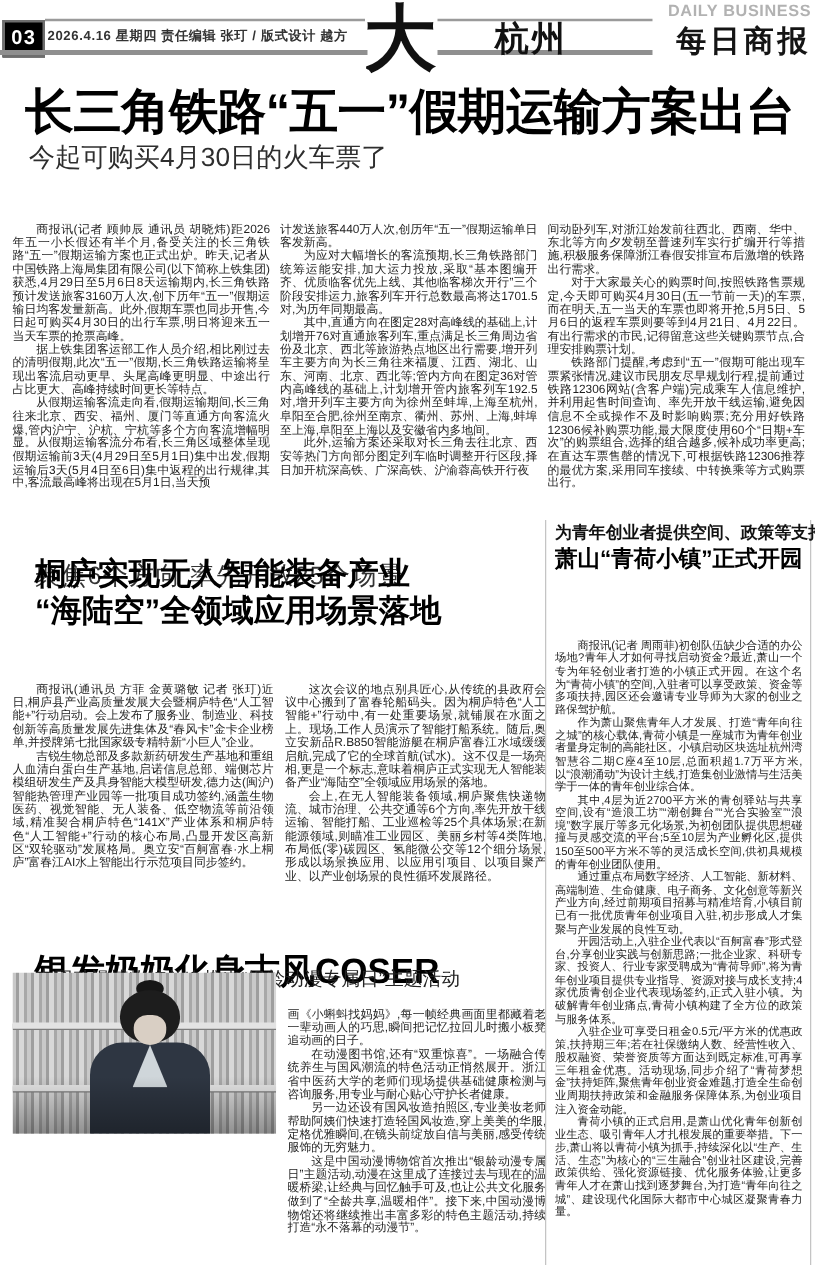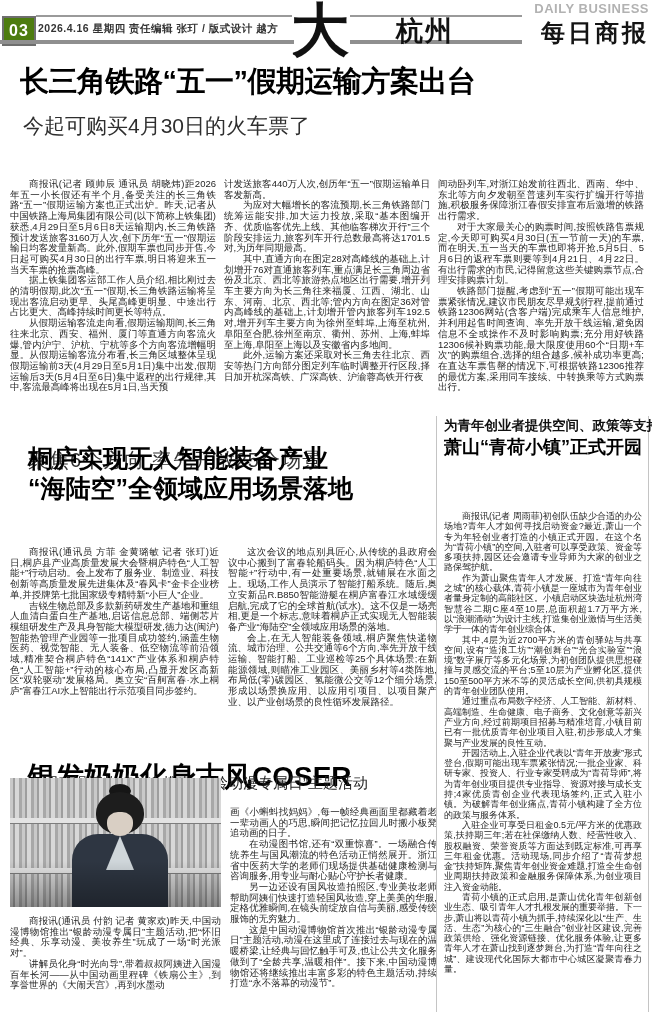--- a/index.html
+++ b/index.html
@@ -1,32 +1,32 @@
 <!DOCTYPE html>
 <html><head>
 <meta charset="utf-8">
 <style>
   html,body{margin:0;padding:0;background:#e8e8e8;}
   .page{position:relative;width:652px;height:1024px;background:#ffffff;overflow:hidden;
         font-family:"Liberation Sans","DejaVu Sans",sans-serif;color:#1a1a1a;}
   .abs{position:absolute;}
 
   
-  .pagenum{left:2px;top:16px;width:30px;height:26px;background:#4d7c0f;border:2px solid #6e6e6e;
+  .pagenum{left:2px;top:16px;width:30px;height:26px;background:#000000;border:2px solid #6e6e6e;
            color:#fff;font-size:16px;font-weight:bold;display:flex;align-items:center;justify-content:center;letter-spacing:1px;}
   .rule-thin{height:2px;background:#9a9a9a;}
   .rule-thick{height:4px;background:#8f8f8f;}
   .dateline{left:38px;top:22px;font-size:10.5px;font-weight:bold;color:#333;letter-spacing:0.5px;white-space:nowrap;}
   .masthead-da{left:291px;top:-8px;font-family:"Liberation Serif","DejaVu Serif",serif;font-size:58px;font-weight:900;color:#111;z-index:3;}
   .masthead-hz{left:352px;top:13px;font-size:27px;font-weight:900;color:#111;letter-spacing:2px;margin-left:44px;}
   .brand-en{right:3px;top:1px;font-size:13px;font-weight:900;color:#b2b2b2;letter-spacing:0.5px;}
   .brand-cn{right:3px;top:17px;font-size:24px;font-weight:900;color:#141414;letter-spacing:3px;}
 
   
-  .lead-headline{left:20px;top:62px;font-size:29px;font-weight:900;letter-spacing:-0.5px;color:#000;white-space:nowrap;}
+  .lead-headline{left:20px;top:62px;font-size:39px;font-weight:900;letter-spacing:-0.5px;color:#000;white-space:nowrap;}
   .lead-subhead{left:23px;top:112px;font-size:21px;color:#2e2e2e;white-space:nowrap;}
   .cols{display:flex;}
   .lead-cols{left:10px;top:150px;width:634px;height:272px;gap:8px;}
   .col{width:206px;overflow:hidden;}
   .body-text{font-size:9.5px;line-height:10.7px;text-align:justify;color:#1f1f1f;margin-top:29px;}
   .para{margin:0;text-indent:2em;}
   .para.cont{text-indent:0;}
 
   
   .tl-kicker{left:28px;top:418px;font-size:20px;color:#333;letter-spacing:1px;white-space:nowrap;margin-top:29px;}
@@ -116,40 +116,36 @@
       <div class="photo">
         <div class="shelf" style="top:40px;"></div>
         <div class="shelf" style="top:90px;"></div>
         <div class="fig-bun"></div>
         <div class="fig-hair"></div>
         <div class="fig-body"></div>
         <div class="fig-collar"></div>
         <div class="fig-face"></div>
         <div class="photo-shade"></div>
       </div>
-      <div class="body-text">
-          <p class="para">商报讯(通讯员 付韵 记者 黄家欢)昨天,中国动漫博物馆推出“银龄动漫专属日”主题活动,把“怀旧经典、乐享动漫、美妆养生”玩成了一场“时光派对”。</p>
-          <p class="para">讲解员化身“时光向导”,带着叔叔阿姨进入国漫百年长河——从中国动画里程碑《铁扇公主》,到享誉世界的《大闹天宫》,再到水墨动</p>
-        </div>
     </div>
     <div class="cs-col2 body-text">
         <p class="para cont">画《小蝌蚪找妈妈》,每一帧经典画面里都藏着老一辈动画人的巧思,瞬间把记忆拉回儿时搬小板凳追动画的日子。</p>
         <p class="para">在动漫图书馆,还有“双重惊喜”。一场融合传统养生与国风潮流的特色活动正悄然展开。浙江省中医药大学的老师们现场提供基础健康检测与咨询服务,用专业与耐心贴心守护长者健康。</p>
         <p class="para">另一边还设有国风妆造拍照区,专业美妆老师帮助阿姨们快速打造轻国风妆造,穿上美美的华服,定格优雅瞬间,在镜头前绽放自信与美丽,感受传统服饰的无穷魅力。</p>
         <p class="para">这是中国动漫博物馆首次推出“银龄动漫专属日”主题活动,动漫在这里成了连接过去与现在的温暖桥梁,让经典与回忆触手可及,也让公共文化服务做到了“全龄共享,温暖相伴”。接下来,中国动漫博物馆还将继续推出丰富多彩的特色主题活动,持续打造“永不落幕的动漫节”。</p>
       </div>
   </div>
 
   <div class="abs vrule" style="left:436px;top:416px;height:596px;"></div>
   <div class="abs vrule" style="left:648px;top:416px;height:596px;"></div>
   <div class="abs qh-kicker">为青年创业者提供空间、政策等支持</div>
   <div class="abs qh-headline">萧山“青荷小镇”正式开园</div>
   <div class="abs qh-body body-text" style="font-size:9px;line-height:10.3px;">
       <p class="para">商报讯(记者 周雨菲)初创队伍缺少合适的办公场地?青年人才如何寻找启动资金?最近,萧山一个专为年轻创业者打造的小镇正式开园。在这个名为“青荷小镇”的空间,入驻者可以享受政策、资金等多项扶持,园区还会邀请专业导师为大家的创业之路保驾护航。</p>
       <p class="para">作为萧山聚焦青年人才发展、打造“青年向往之城”的核心载体,青荷小镇是一座城市为青年创业者量身定制的高能社区。小镇启动区块选址杭州湾智慧谷二期C座4至10层,总面积超1.7万平方米,以“浪潮涌动”为设计主线,打造集创业激情与生活美学于一体的青年创业综合体。</p>
       <p class="para">其中,4层为近2700平方米的青创驿站与共享空间,设有“造浪工坊”“潮创舞台”“光合实验室”“浪境”数字展厅等多元化场景,为初创团队提供思想碰撞与灵感交流的平台;5至10层为产业孵化区,提供150至500平方米不等的灵活成长空间,供初具规模的青年创业团队使用。</p>
       <p class="para">通过重点布局数字经济、人工智能、新材料、高端制造、生命健康、电子商务、文化创意等新兴产业方向,经过前期项目招募与精准培育,小镇目前已有一批优质青年创业项目入驻,初步形成人才集聚与产业发展的良性互动。</p>
-      <p class="para">开园活动上,入驻企业代表以“青年开放麦”形式登台,假期可能出现车票紧张情况;一批企业家、科研专家、投资人、行业专家受聘成为“青荷导师”,将为青年创业项目提供专业指导、资源对接与成长支持;4家优质青创企业代表现场签约,正式入驻小镇。为破解青年创业痛点,青荷小镇构建了全方位的政策与服务体系。</p>
+      <p class="para">开园活动上,入驻企业代表以“百舸富春”形式登台,分享创业实践与创新思路;一批企业家、科研专家、投资人、行业专家受聘成为“青荷导师”,将为青年创业项目提供专业指导、资源对接与成长支持;4家优质青创企业代表现场签约,正式入驻小镇。为破解青年创业痛点,青荷小镇构建了全方位的政策与服务体系。</p>
       <p class="para">入驻企业可享受日租金0.5元/平方米的优惠政策,扶持期三年;若在社保缴纳人数、经营性收入、股权融资、荣誉资质等方面达到既定标准,可再享三年租金优惠。活动现场,同步介绍了“青荷梦想金”扶持矩阵,聚焦青年创业资金难题,打造全生命创业周期扶持政策和金融服务保障体系,为创业项目注入资金动能。</p>
       <p class="para">青荷小镇的正式启用,是萧山优化青年创新创业生态、吸引青年人才扎根发展的重要举措。下一步,萧山将以青荷小镇为抓手,持续深化以“生产、生活、生态”为核心的“三生融合”创业社区建设,完善政策供给、强化资源链接、优化服务体验,让更多青年人才在萧山找到逐梦舞台,为打造“青年向往之城”、建设现代化国际大都市中心城区凝聚青春力量。</p>
     </div>
 
 </div>
 
 </body></html>

